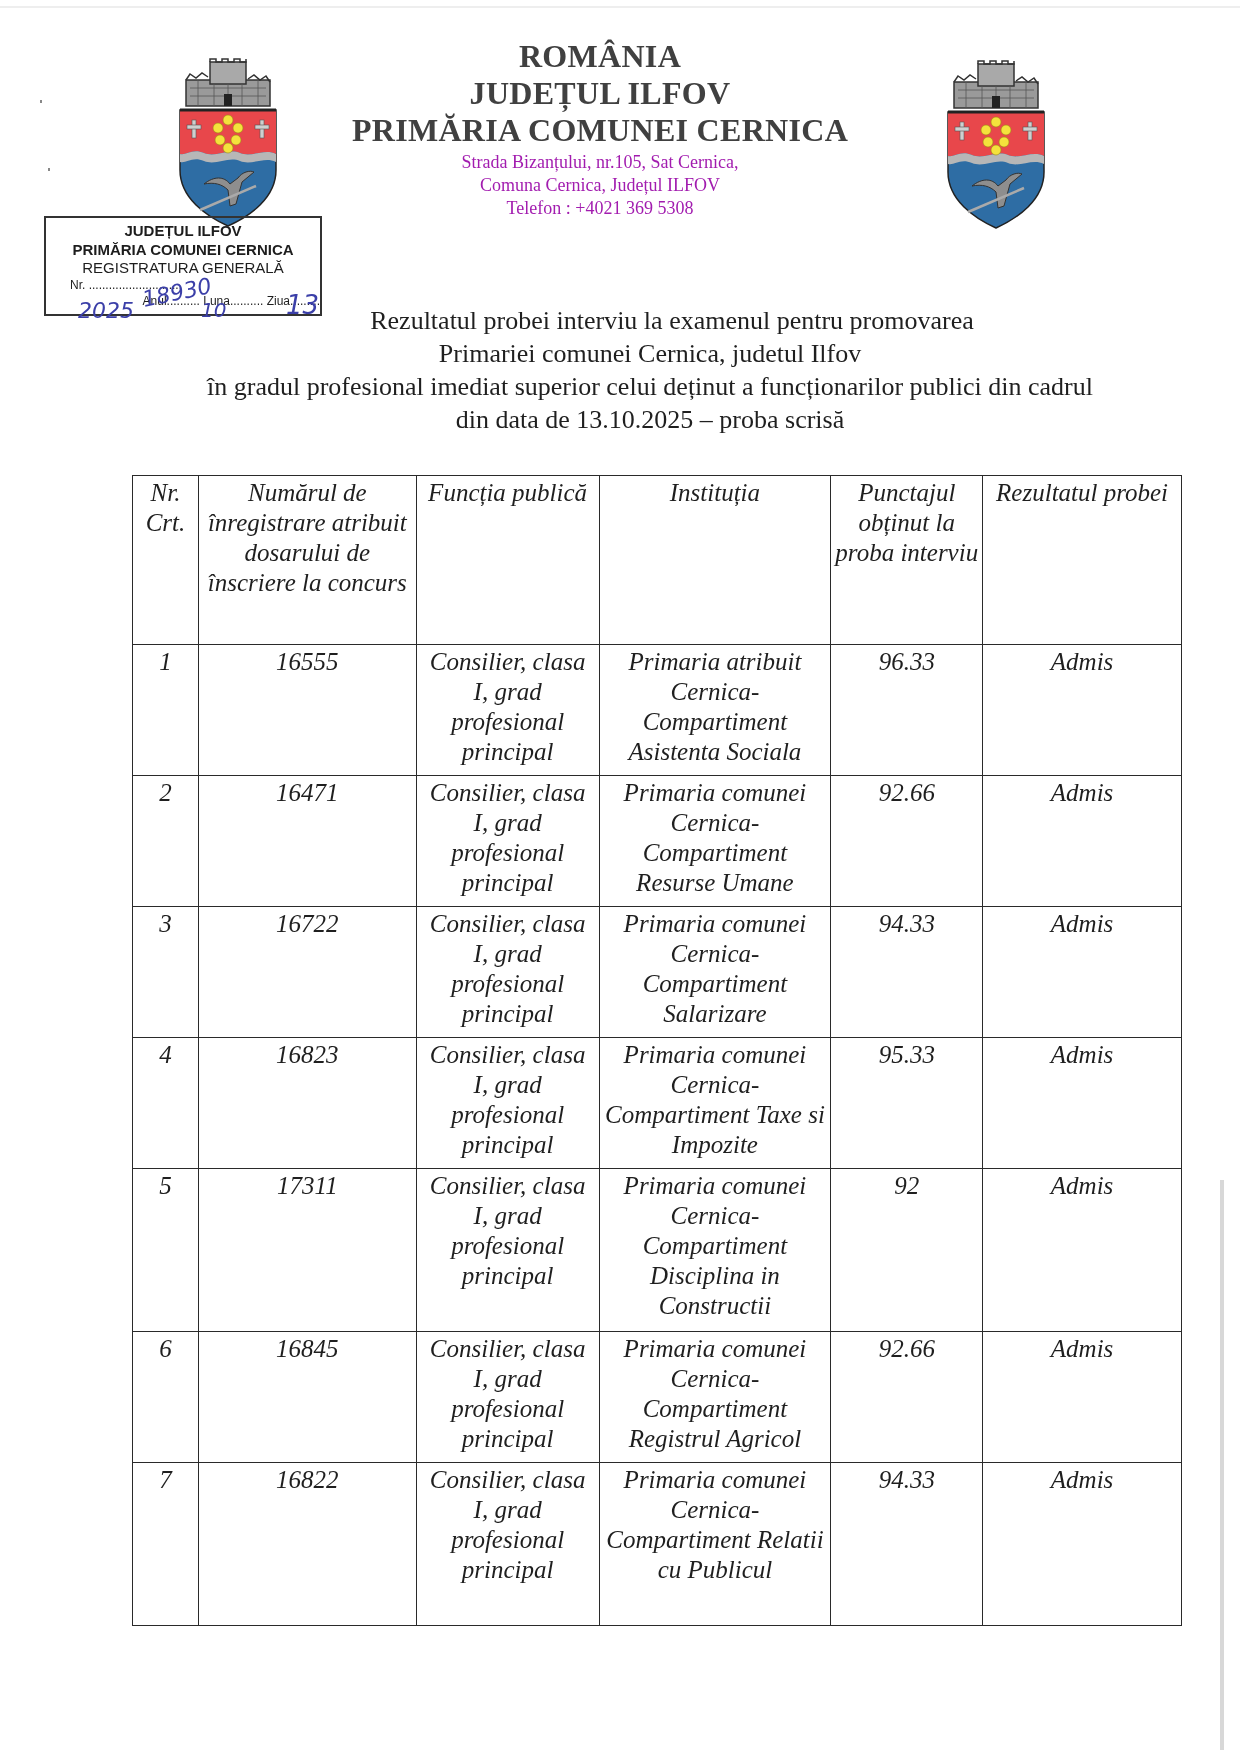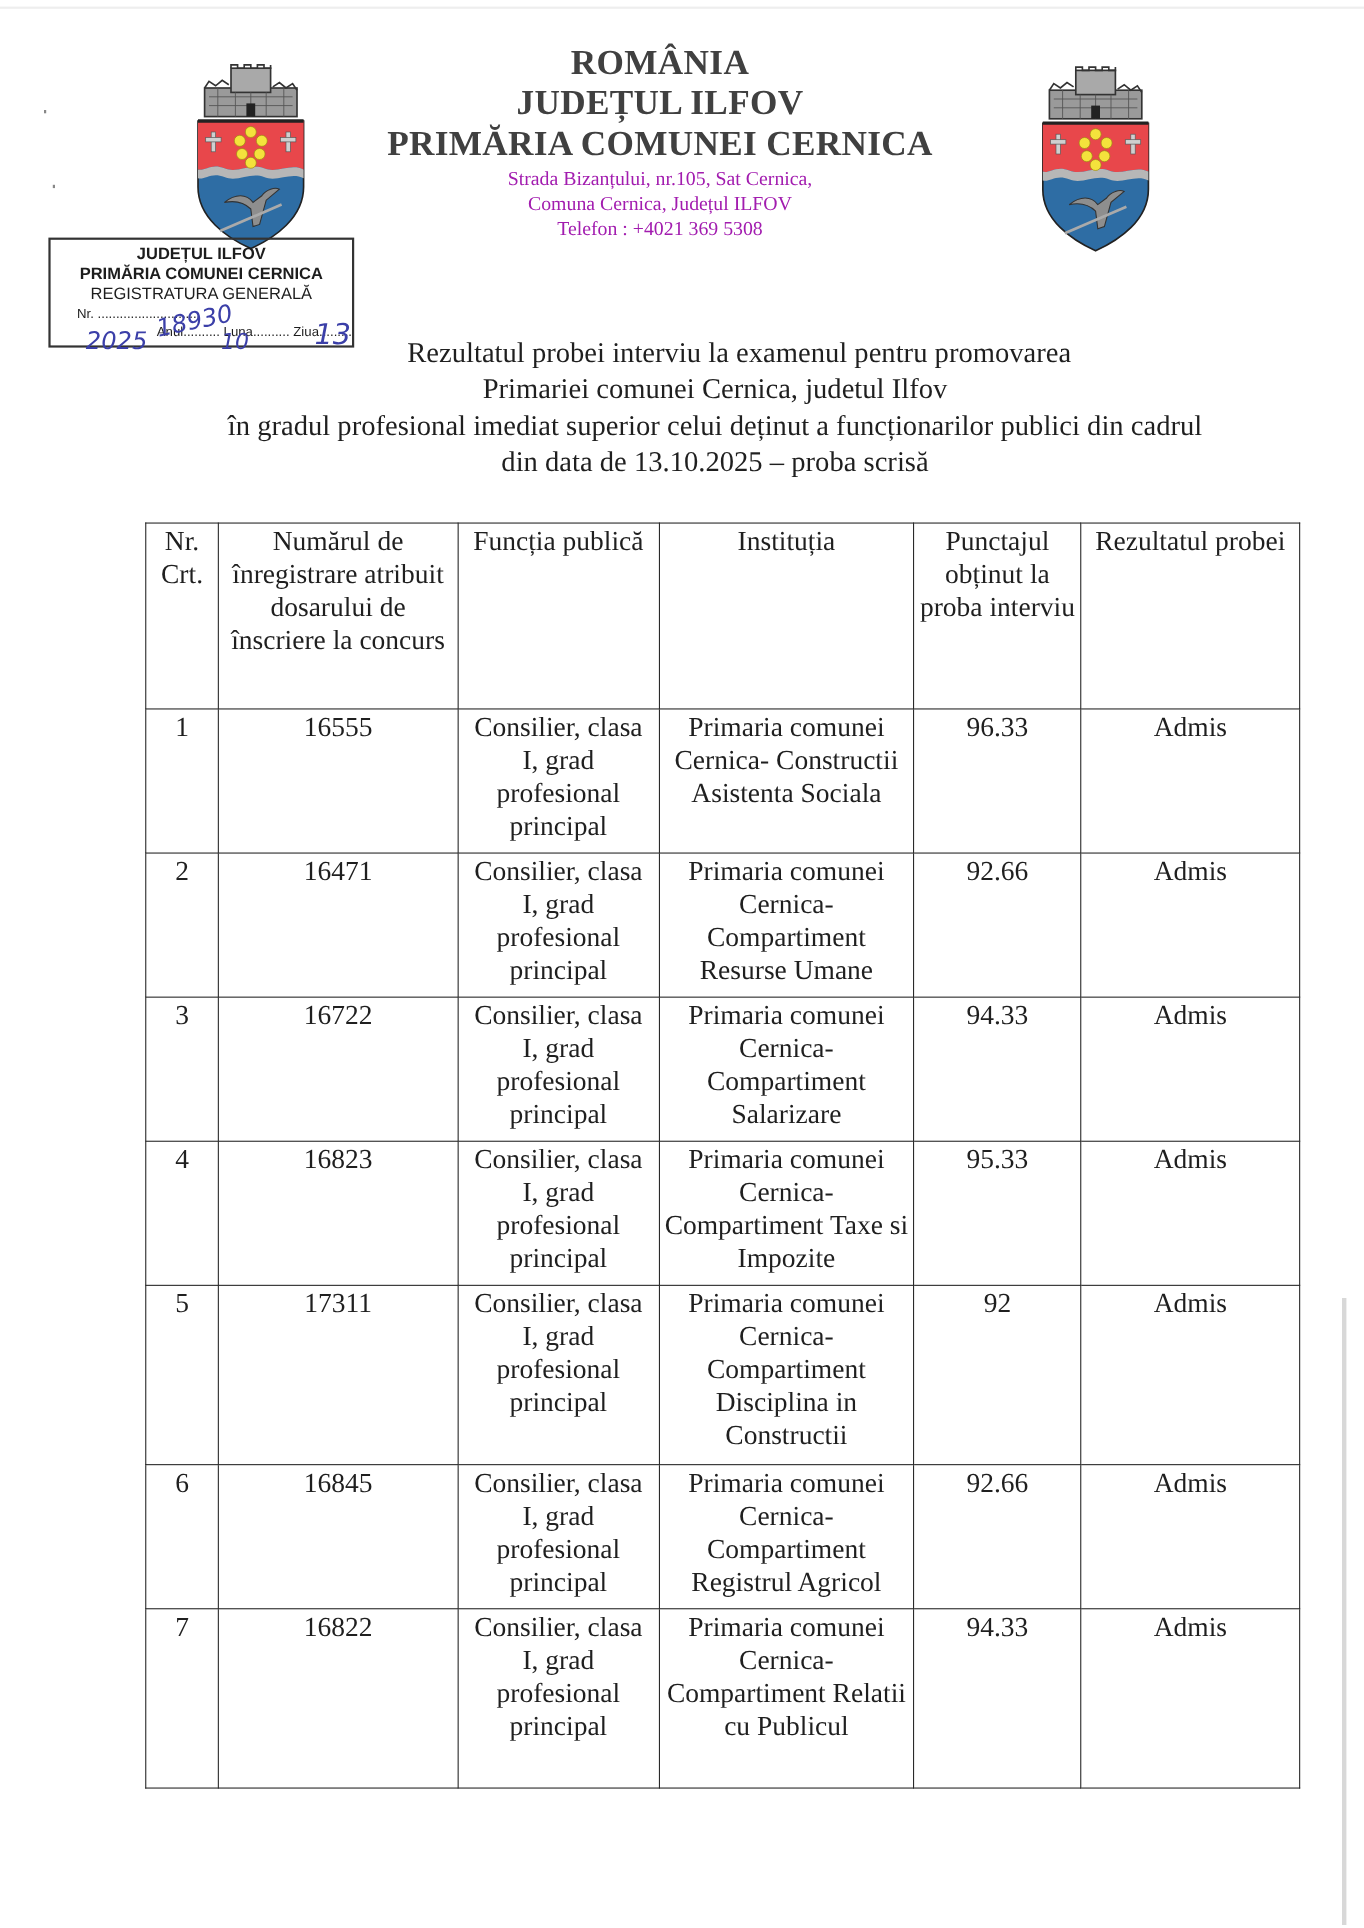--- a/index.html
+++ b/index.html
@@ -36,21 +36,21 @@
   .hand-nr { position:absolute; left:96px; top:62px; font-size:22px; transform:rotate(-12deg); }
   .hand-an { position:absolute; left:32px; top:80px; font-size:22px; }
   .hand-luna { position:absolute; left:155px; top:80px; font-size:20px; }
   .hand-ziua { position:absolute; left:240px; top:72px; font-size:26px; }
 
   .title { position:absolute; left:150px; top:304px; width:1000px; text-align:center; font-size:26px; line-height:33px; color:#1f1f1f; }
   .title .t1 { padding-left:44px; }
 
   table.results {
     position:absolute; left:132px; top:475px; width:1050px;
-    border-collapse:collapse; font-size:25px; line-height:30px; color:#1f1f1f;
+    border-collapse:collapse; font-size:25px; line-height:30px; color:#1f1f1f;font-style:italic;
   }
   table.results th, table.results td {
     border:1.5px solid #2a2a2a; vertical-align:top; text-align:center;
     font-weight:normal; padding:2px 4px 0 4px;
   }
   table.results th { height:166px; }
   col.c-nr { width:66px; } col.c-reg { width:218px; } col.c-fn { width:183px; }
   col.c-inst { width:232px; } col.c-pts { width:152px; } col.c-res { width:199px; }
   .row-h4 { height:131px; } .row-h5 { height:163px; }
   td.td-res, td.td-pts { padding-top:6px; }
@@ -184,21 +184,21 @@
       <th>Instituția</th>
       <th>Punctajul obținut la proba interviu</th>
       <th>Rezultatul probei</th>
     </tr>
   </thead>
   <tbody>
     <tr class="row-h4">
       <td class="td-nr">1</td>
       <td>16555</td>
       <td>Consilier, clasa I, grad profesional principal</td>
-      <td>Primaria comunei Cernica- Constructii Asistenta Sociala</td>
+      <td>Primaria atribuit Cernica- Compartiment Asistenta Sociala</td>
       <td class="td-pts">96.33</td>
       <td class="td-res">Admis</td>
     </tr>
     <tr class="row-h4">
       <td class="td-nr">2</td>
       <td>16471</td>
       <td>Consilier, clasa I, grad profesional principal</td>
       <td>Primaria comunei Cernica- Compartiment Resurse  Umane</td>
       <td class="td-pts">92.66</td>
       <td class="td-res">Admis</td>

